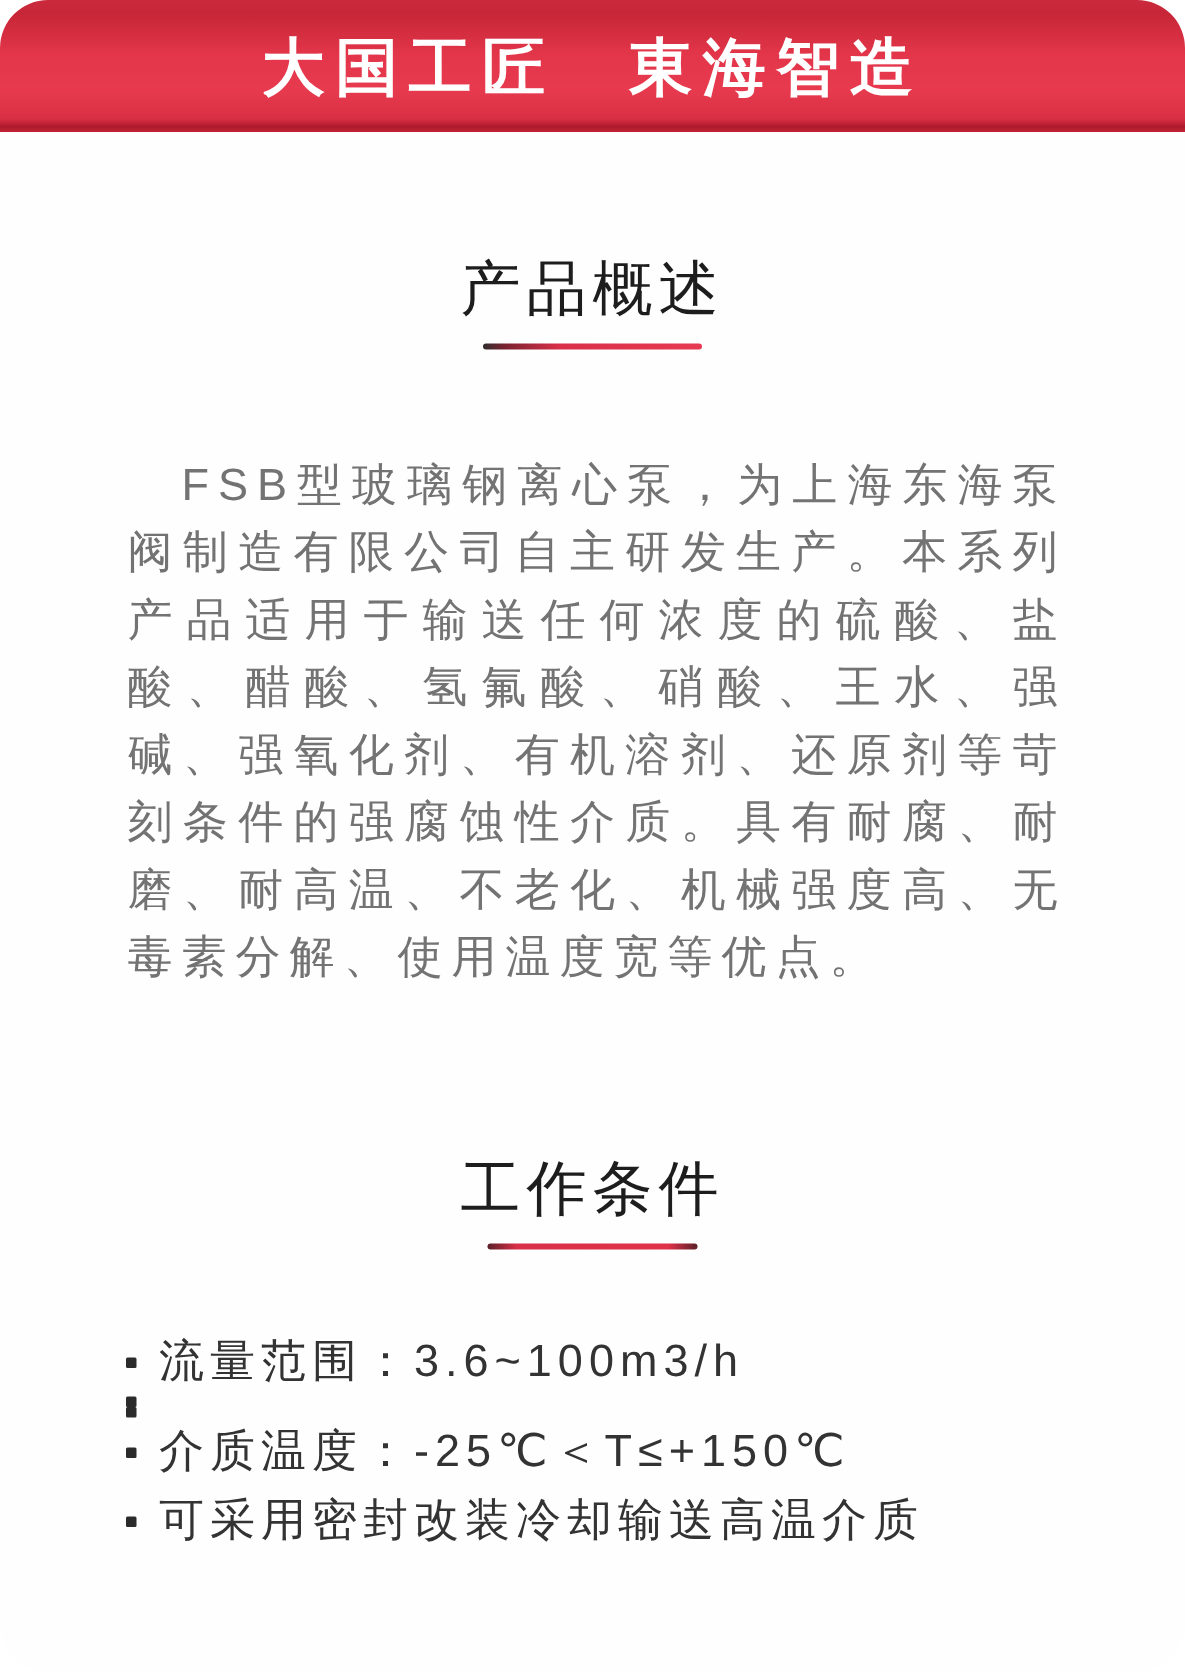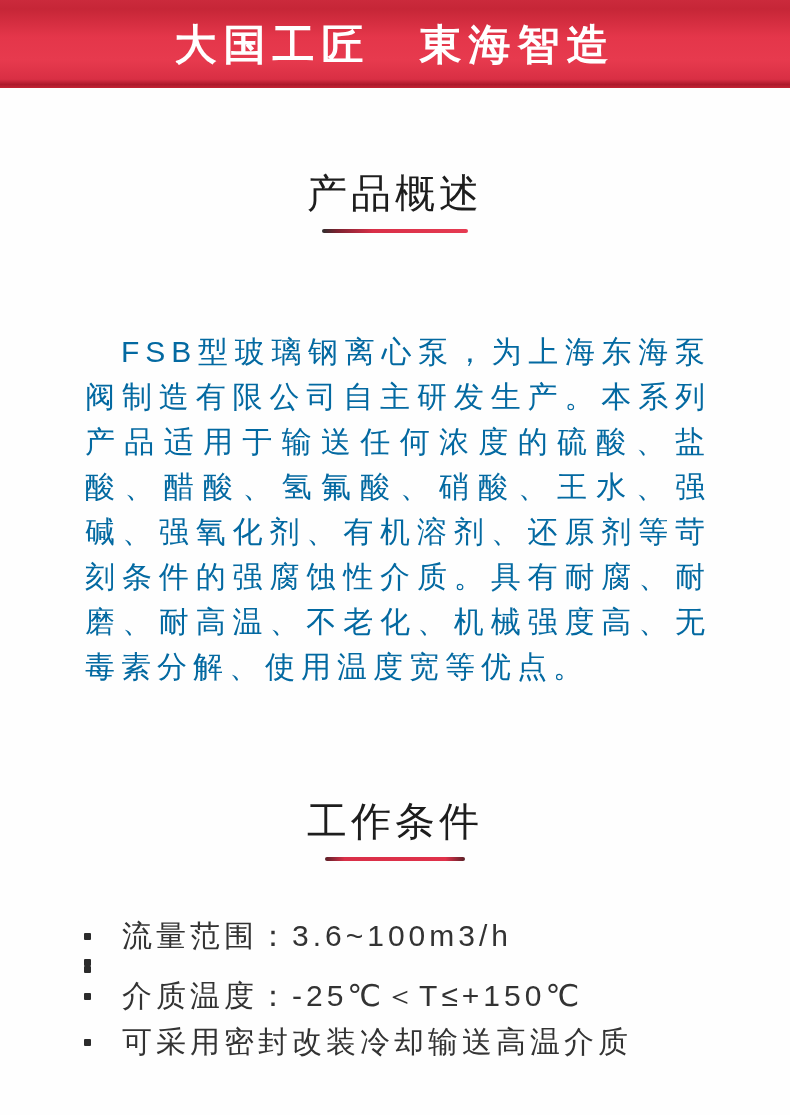--- a/index.html
+++ b/index.html
@@ -7,20 +7,21 @@
   body {
     width: 790px;
     font-family: "Liberation Sans", "DejaVu Sans", sans-serif;
   }
   .page {
     position: relative;
     width: 790px;
     height: 1115px;
     background: #fefefe;
     overflow: hidden;
+    border-radius: 32px;
   }
   
   .banner {
     height: 88px;
     width: 100%;
     background: linear-gradient(180deg,
       #cb2a3c 0%, #c62637 10%,
       #e4364a 42%, #e73a4e 68%,
       #d92f44 90%, #ad1a2c 96%, #c22334 100%);
     display: flex;
@@ -56,43 +57,42 @@
     background: linear-gradient(90deg,
       #2f2f2f 0%, #7a2230 10%, #d92f48 35%, #e63b52 100%);
   }
   .rule-2 {
     width: 140px;
     background: linear-gradient(90deg,
       #5a2028 0%, #d92f48 14%, #e0314a 86%, #5a2028 100%);
   }
   
   .overview-paragraph {
-    margin: 96px 80px 0 85px;
+    margin: 68px 80px 0 85px;
     width: 626px;
     font-size: 30px;
     line-height: 45px;
     letter-spacing: 6px;
-    color: #0369a1;
+    color: #737373;
     text-align: justify;
     text-indent: 36px;
   }
   
   .conditions-list {
     list-style: none;
     margin: 52px 60px 0 84px;
   }
   .conditions-list li {
     display: flex;
     align-items: center;
     font-size: 30px;
     line-height: 46px;
     letter-spacing: 4px;
     color: #333333;
     white-space: nowrap;
-    gap: 16px;
   }
   .bullet-dot {
     display: inline-block;
     width: 7px;
     height: 7px;
     background: #2b2b2b;
     border-radius: 1px;
     margin-right: 15px;
     flex-shrink: 0;
   }

